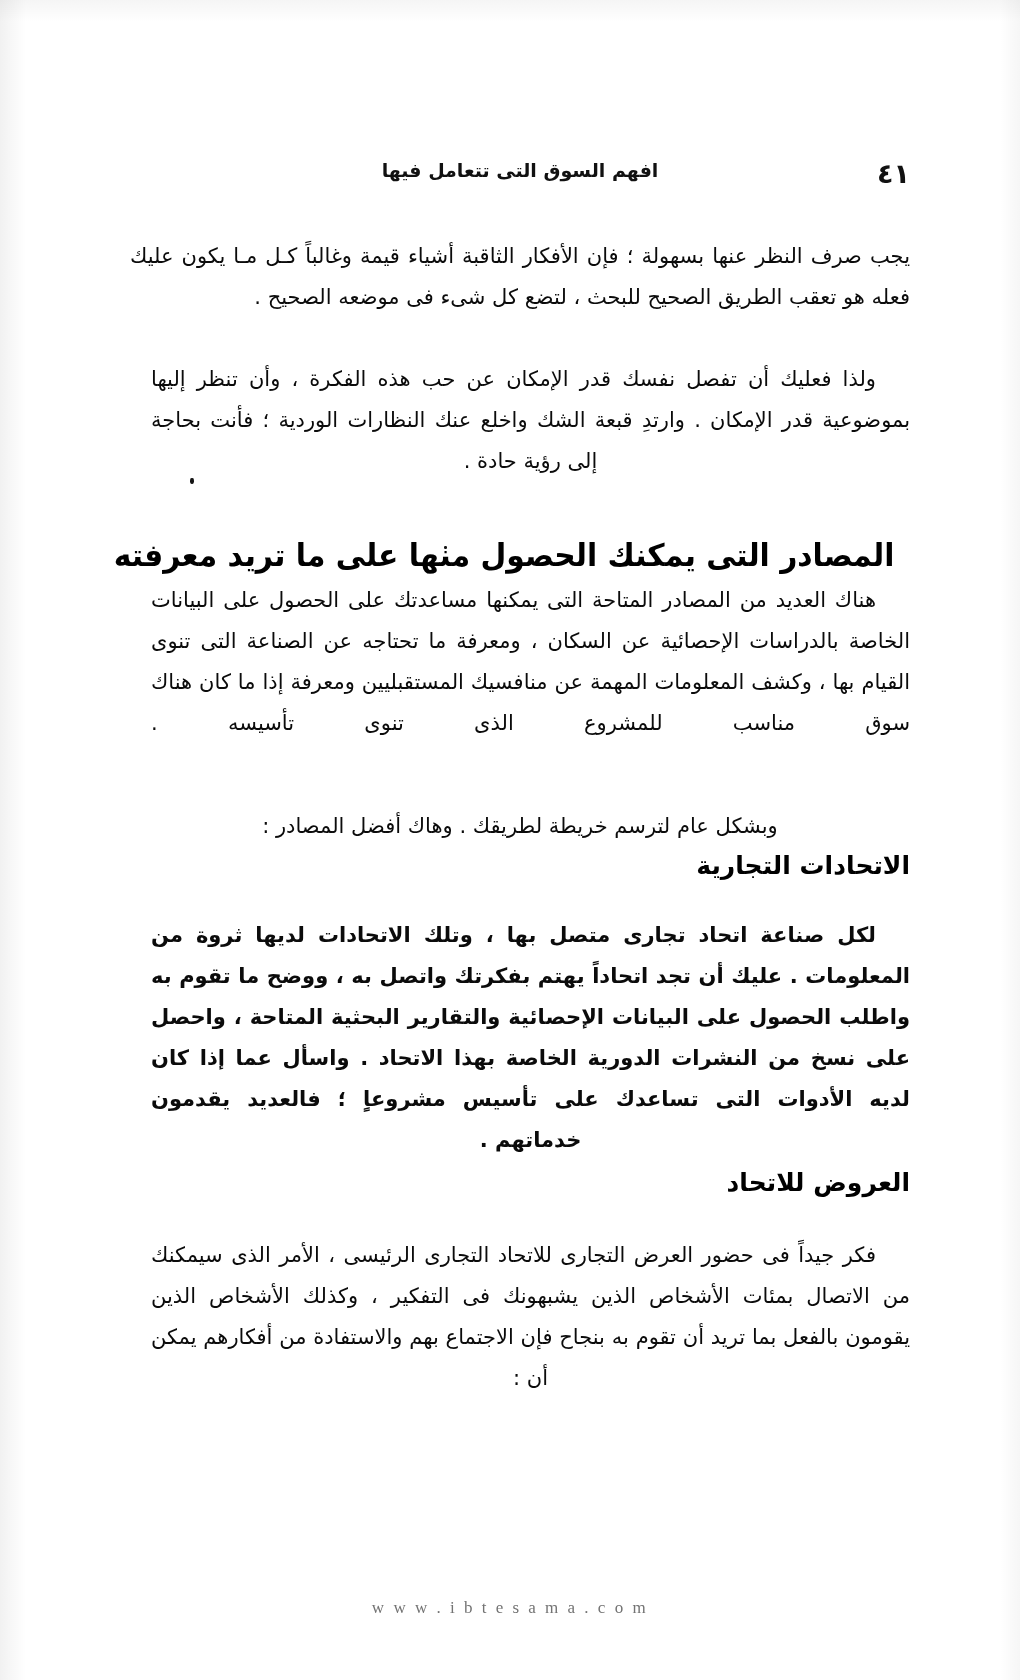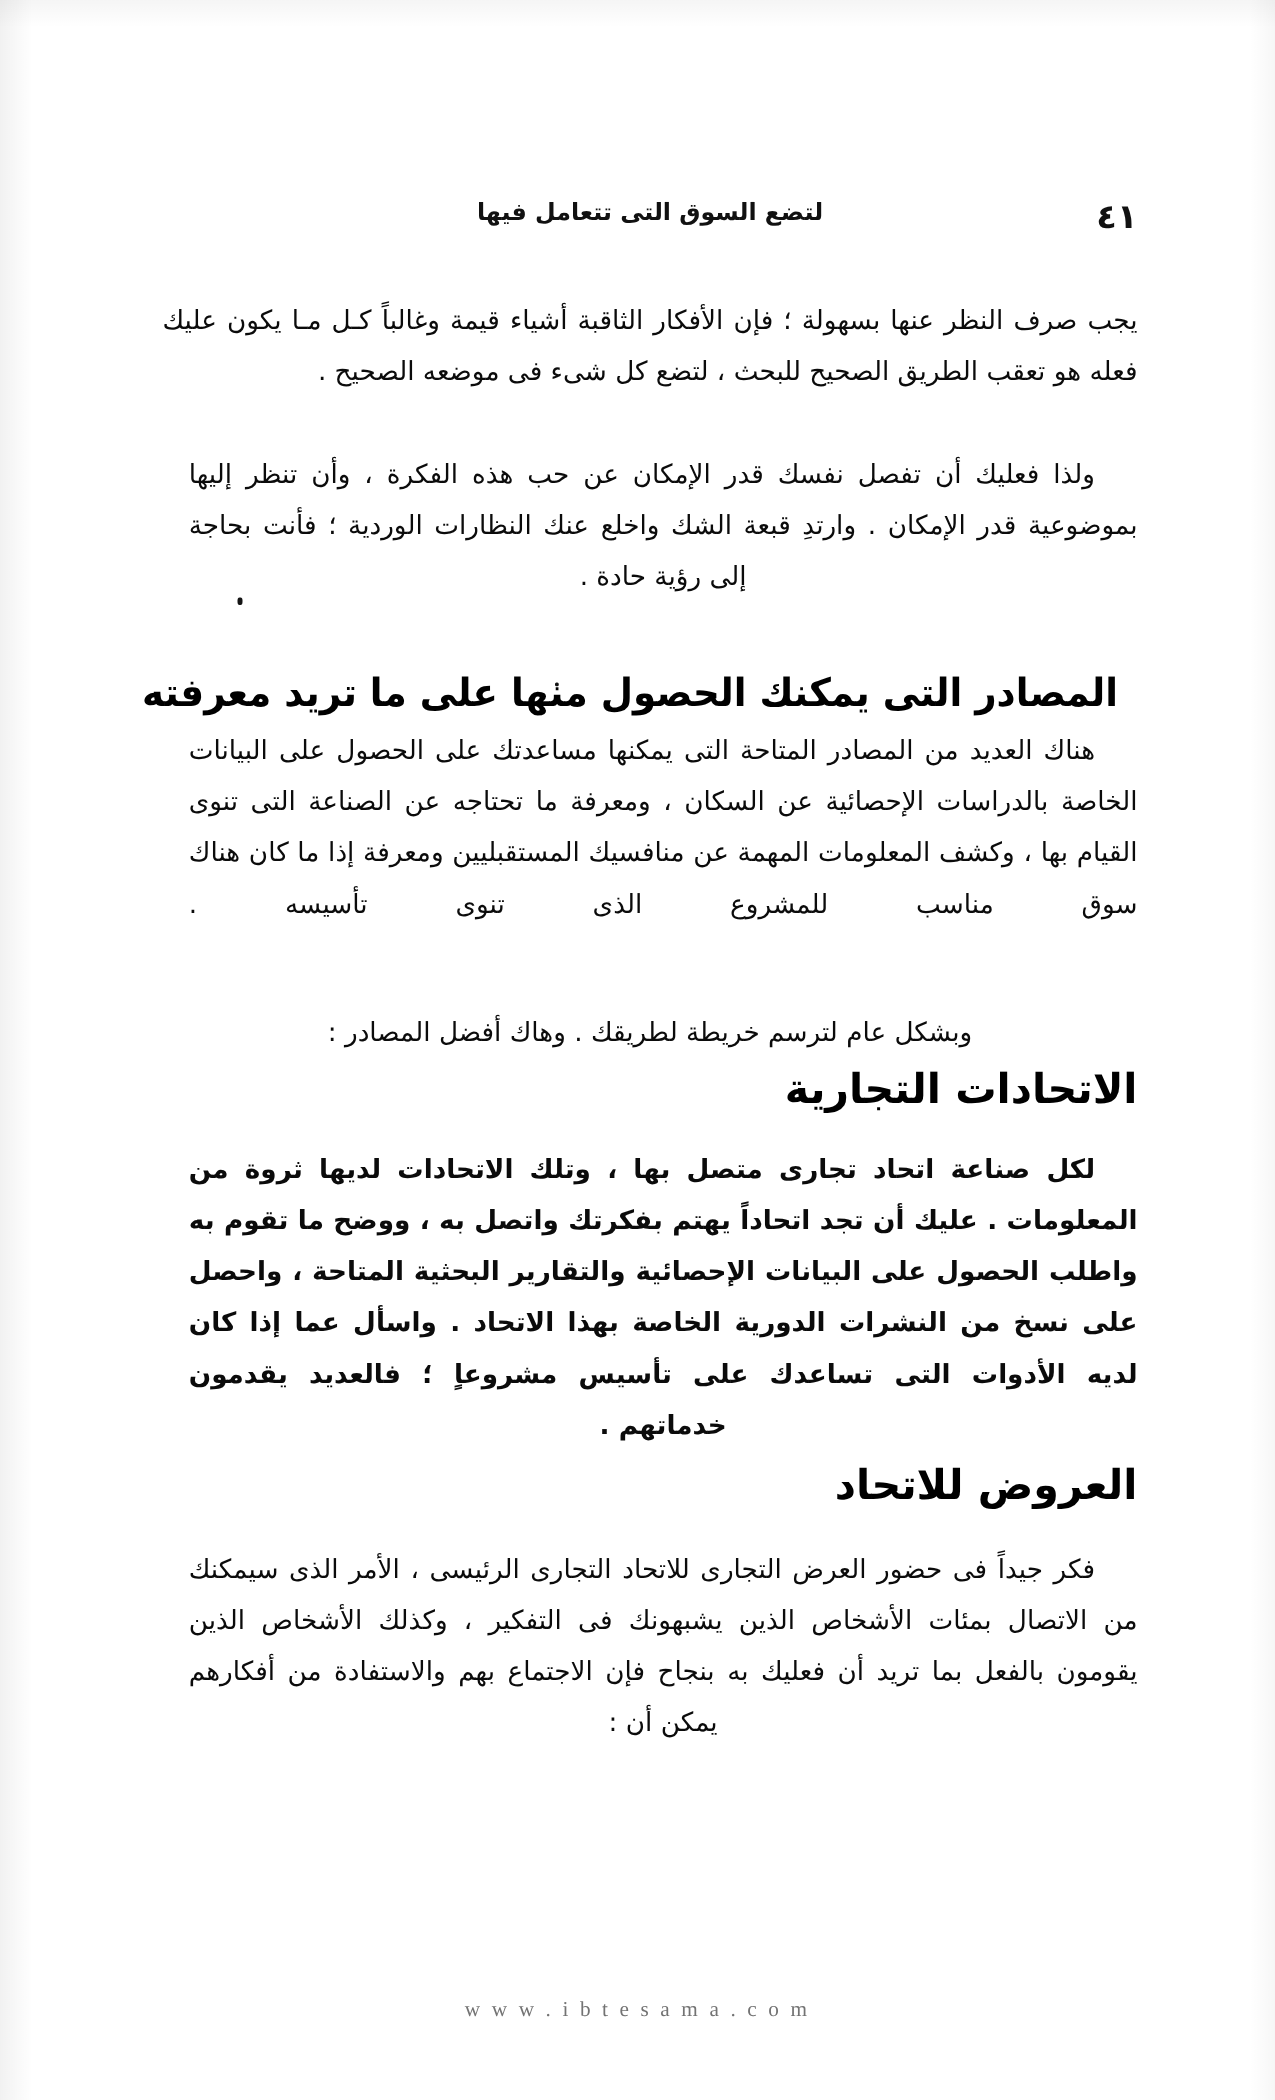--- a/index.html
+++ b/index.html
@@ -109,21 +109,21 @@
     letter-spacing: -0.5px;
     color: #000;
     white-space: nowrap;
     transform: scaleX(0.96);
   }
   .sub-heading {
     position: absolute;
     right: 110px;
     direction: rtl;
     text-align: right;
-    font-size: 33px;
+    font-size: 25px;
     font-weight: 700;
     color: #000;
     white-space: nowrap;
   }
 
   
   .ink-dot {
     position: absolute;
     width: 4px;
     height: 6px;
@@ -150,21 +150,21 @@
 <body>
 
 <div class="page">
 
   <div class="scan-edge-top"></div>
   <div class="scan-edge-left"></div>
   <div class="scan-edge-right"></div>
 
   <div class="page-header">
     <div class="folio">٤١</div>
-    <div class="running-title">لتضع السوق التى تتعامل فيها</div>
+    <div class="running-title">افهم السوق التى تتعامل فيها</div>
   </div>
 
   <div class="body-block" style="top:236px;">
     <p class="last-free">يجب صرف النظر عنها بسهولة ؛ فإن الأفكار الثاقبة أشياء قيمة وغالباً كـل مـا يكون عليك فعله هو تعقب الطريق الصحيح للبحث ، لتضع كل شىء فى موضعه الصحيح .</p>
   </div>
 
   <div class="body-block" style="top:359px;">
     <p class="indent center-last">ولذا فعليك أن تفصل نفسك قدر الإمكان عن حب هذه الفكرة ، وأن تنظر إليها بموضوعية قدر الإمكان . وارتدِ قبعة الشك واخلع عنك النظارات الوردية ؛ فأنت بحاجة إلى رؤية حادة .</p>
   </div>
 
@@ -182,18 +182,18 @@
 
   <div class="sub-heading" style="top:851px;">الاتحادات التجارية</div>
 
   <div class="body-block" style="top:915px;font-weight:bold;">
     <p class="indent center-last">لكل صناعة اتحاد تجارى متصل بها ، وتلك الاتحادات لديها ثروة من المعلومات . عليك أن تجد اتحاداً يهتم بفكرتك واتصل به ، ووضح ما تقوم به واطلب الحصول على البيانات الإحصائية والتقارير البحثية المتاحة ، واحصل على نسخ من النشرات الدورية الخاصة بهذا الاتحاد . واسأل عما إذا كان لديه الأدوات التى تساعدك على تأسيس مشروعاٍ ؛ فالعديد يقدمون خدماتهم .</p>
   </div>
 
   <div class="sub-heading" style="top:1168px;">العروض للاتحاد</div>
 
   <div class="body-block" style="top:1235px;">
-    <p class="indent center-last">فكر جيداً فى حضور العرض التجارى للاتحاد التجارى الرئيسى ، الأمر الذى سيمكنك من الاتصال بمئات الأشخاص الذين يشبهونك فى التفكير ، وكذلك الأشخاص الذين يقومون بالفعل بما تريد أن فعليك به بنجاح فإن الاجتماع بهم والاستفادة من أفكارهم يمكن أن :</p>
+    <p class="indent center-last">فكر جيداً فى حضور العرض التجارى للاتحاد التجارى الرئيسى ، الأمر الذى سيمكنك من الاتصال بمئات الأشخاص الذين يشبهونك فى التفكير ، وكذلك الأشخاص الذين يقومون بالفعل بما تريد أن تقوم به بنجاح فإن الاجتماع بهم والاستفادة من أفكارهم يمكن أن :</p>
   </div>
 
   <div class="watermark">w w w . i b t e s a m a . c o m</div>
 
 </div>
 
 </body></html>

